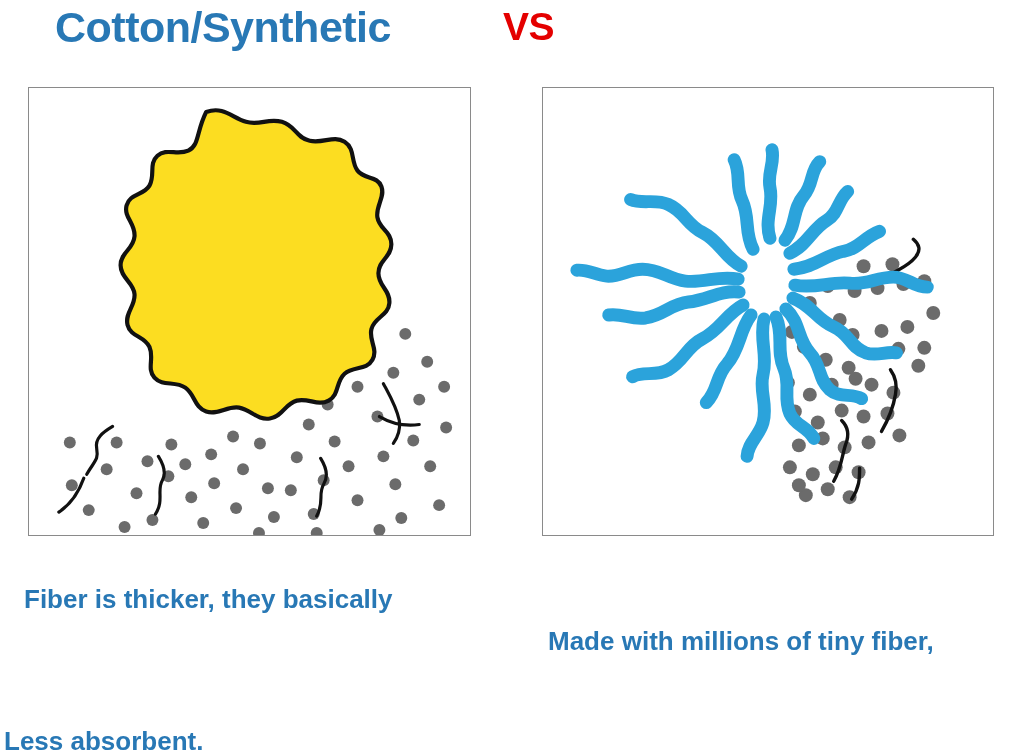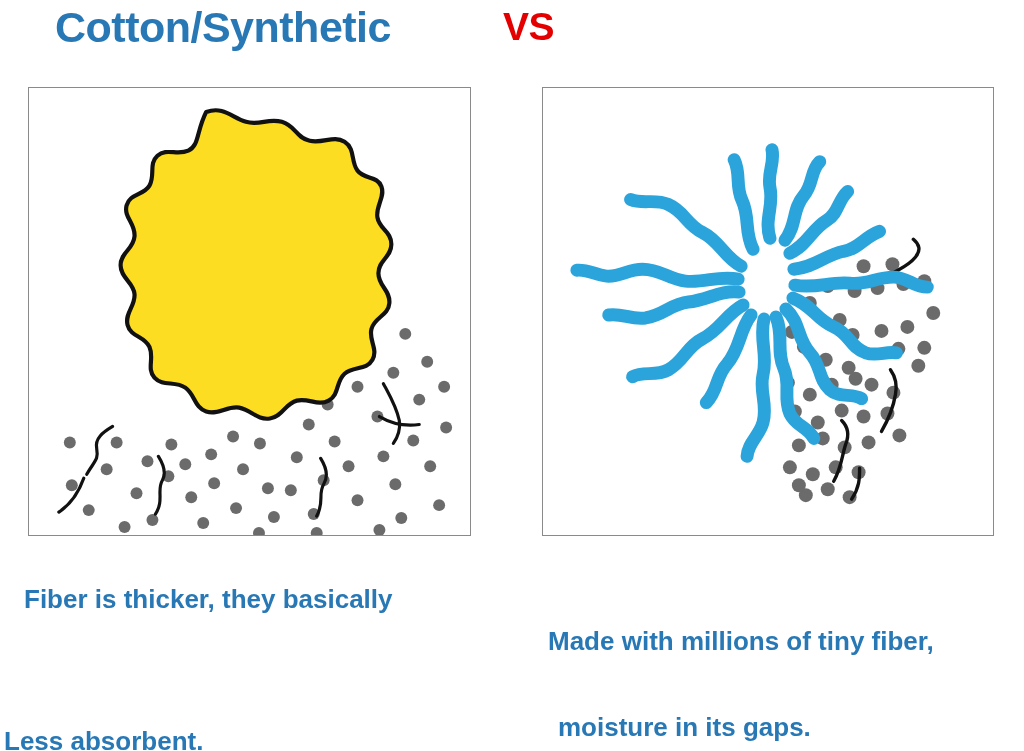--- a/index.html
+++ b/index.html
@@ -275,15 +275,14 @@
 
         <path d="M211 162 C 202 145, 208 130, 200 113 C 193 99, 199 86, 192 72"></path>
       </g>
     </svg>
   </div>
 
   <div class="caption cap-left cap-l0">Fiber is thicker, they basically</div>
   <div class="caption cap-left cap-l2">Less absorbent.</div>
 
   <div class="caption cap-right cap-r0">Made with millions of tiny fiber,</div>
-  <div class="caption cap-right cap-r2 cap-r2i">moisture in its gaps.</div>
 
 </div>
 
 </body></html>

